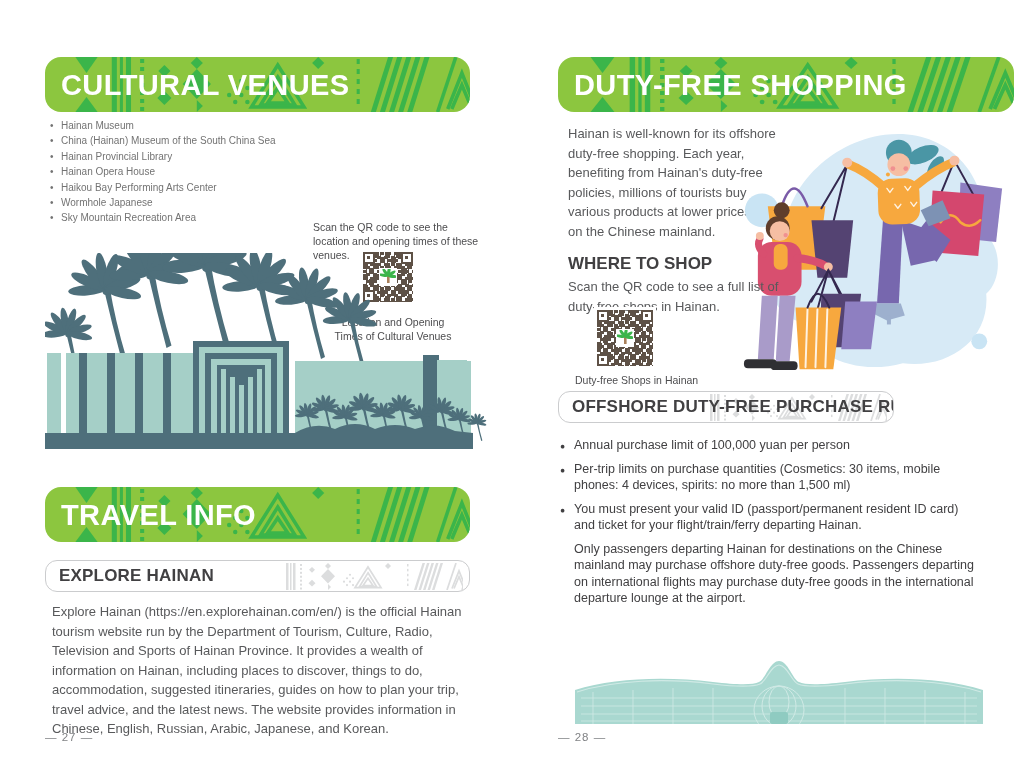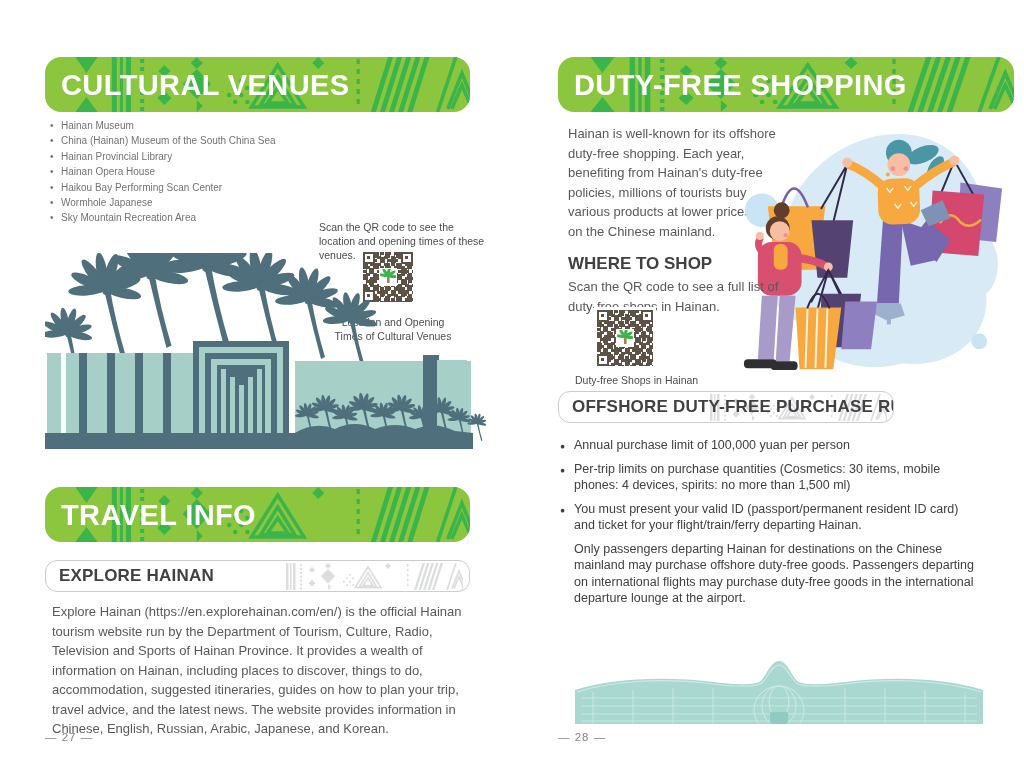--- a/index.html
+++ b/index.html
@@ -135,26 +135,26 @@
           <use href="#pat-line" stroke="#3BB54A" stroke-width="3.5"></use>
       </svg>
       <div class="banner-title">CULTURAL VENUES</div>
     </div>
 
     <ul class="venues">
       <li>Hainan Museum</li>
       <li>China (Hainan) Museum of the South China Sea</li>
       <li>Hainan Provincial Library</li>
       <li>Hainan Opera House</li>
-      <li>Haikou Bay Performing Scan Center</li>
+      <li>Haikou Bay Performing Arts Center</li>
       <li>Wormhole Japanese</li>
       <li>Sky Mountain Recreation Area</li>
     </ul>
 
-    <div class="small-note" style="position:absolute; left:313px; top:221px; width:172px;margin-left:6px;">Scan the QR code to see the location and opening times of these venues.</div>
+    <div class="small-note" style="position:absolute; left:313px; top:221px; width:172px;">Scan the QR code to see the location and opening times of these venues.</div>
 
     <div class="qr" style="left:363px; top:252px; width:50px; height:50px;">
       <div class="finder f-tl"></div>
       <div class="finder f-tr"></div>
       <div class="finder f-bl"></div>
       <div class="chip">
         <svg width="16" height="16" viewBox="-8 -7 16 16">
             <use href="#qr-palm"></use>
           </svg>
       </div>

